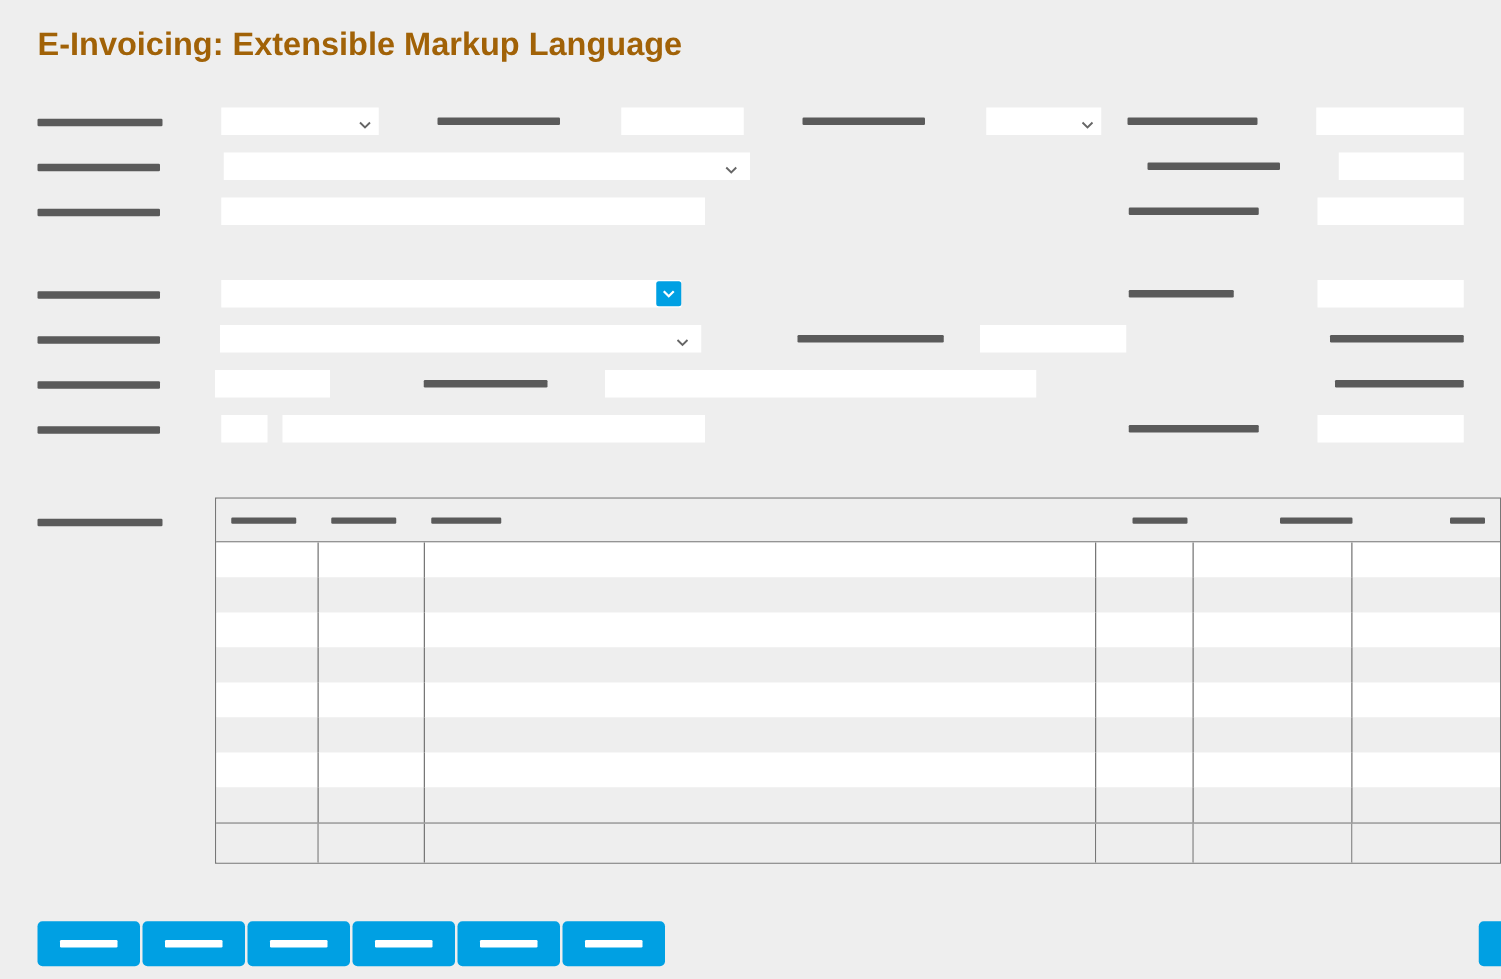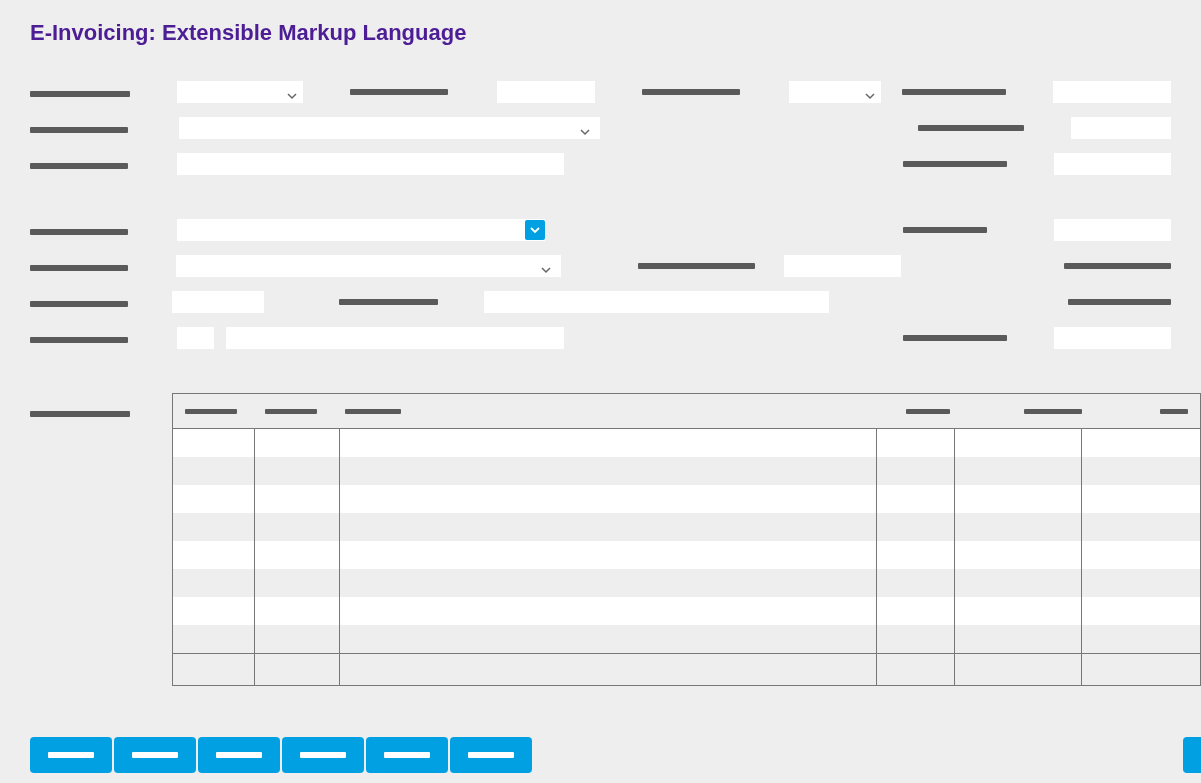--- a/index.html
+++ b/index.html
@@ -1,19 +1,19 @@
 <!DOCTYPE html>
 <html><head>
 <meta charset="utf-8">
 <style>
   * { box-sizing: border-box; margin: 0; padding: 0; font-family: Arial, sans-serif; }
   body { background: #eeeeee; width: 1201px; height: 783px; overflow: hidden; }
   
   .header { padding: 20px 30px 10px; }
-  .header h1 { font-size: 22px; font-weight: bold; color: #4c1d95; }
+  .header h1 { font-size: 26px; font-weight: bold; color: #a16207; }
   
   .form-area { padding: 25px 30px 10px; }
   
   .row { display: flex; align-items: center; margin-bottom: 14px; height: 22px; }
   
   .redact-label { height: 6px; background: #5a5a5a; border-radius: 1px; display: inline-block; }
   .redact-thin { height: 5px; background: #5a5a5a; border-radius: 1px; display: inline-block; }
   
   .input { background: #fff; height: 22px; border: none; display: inline-block; }
   

